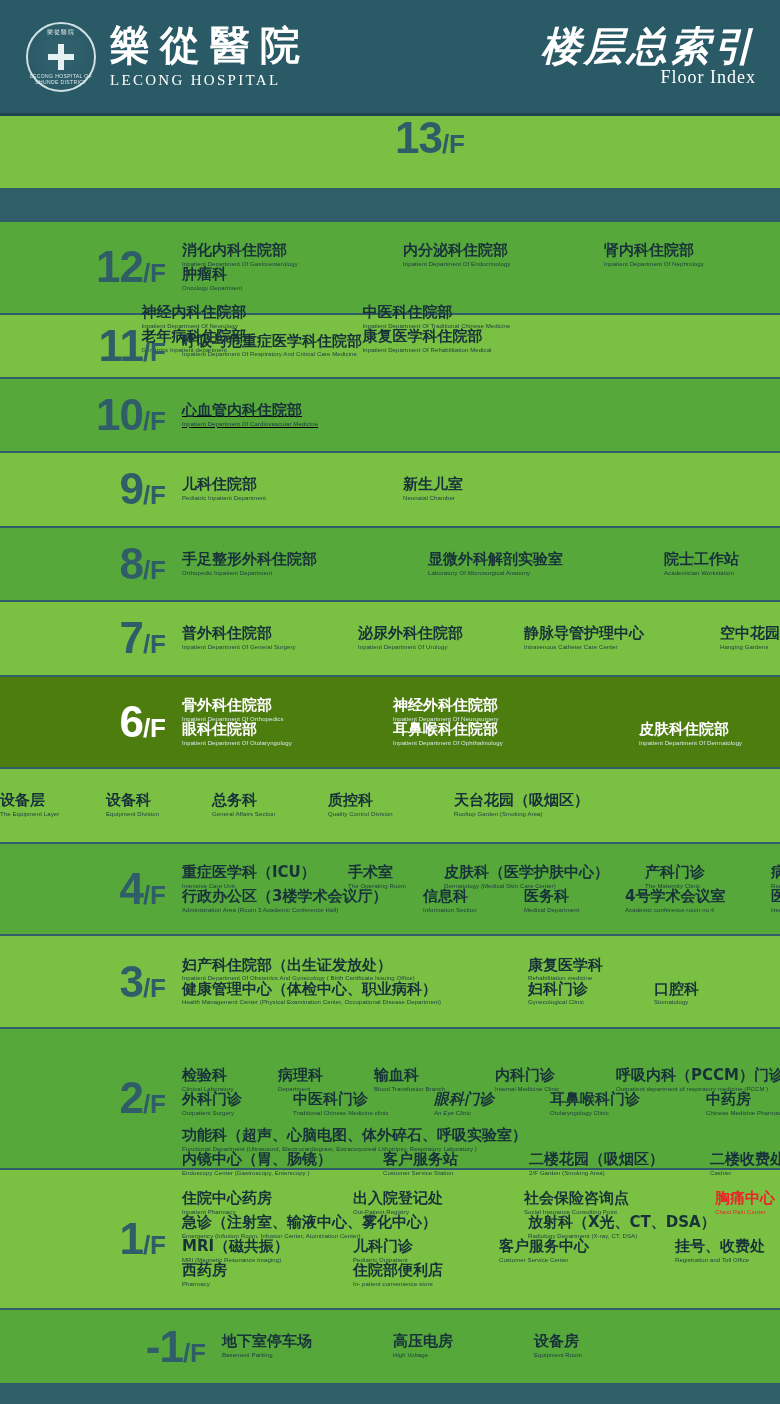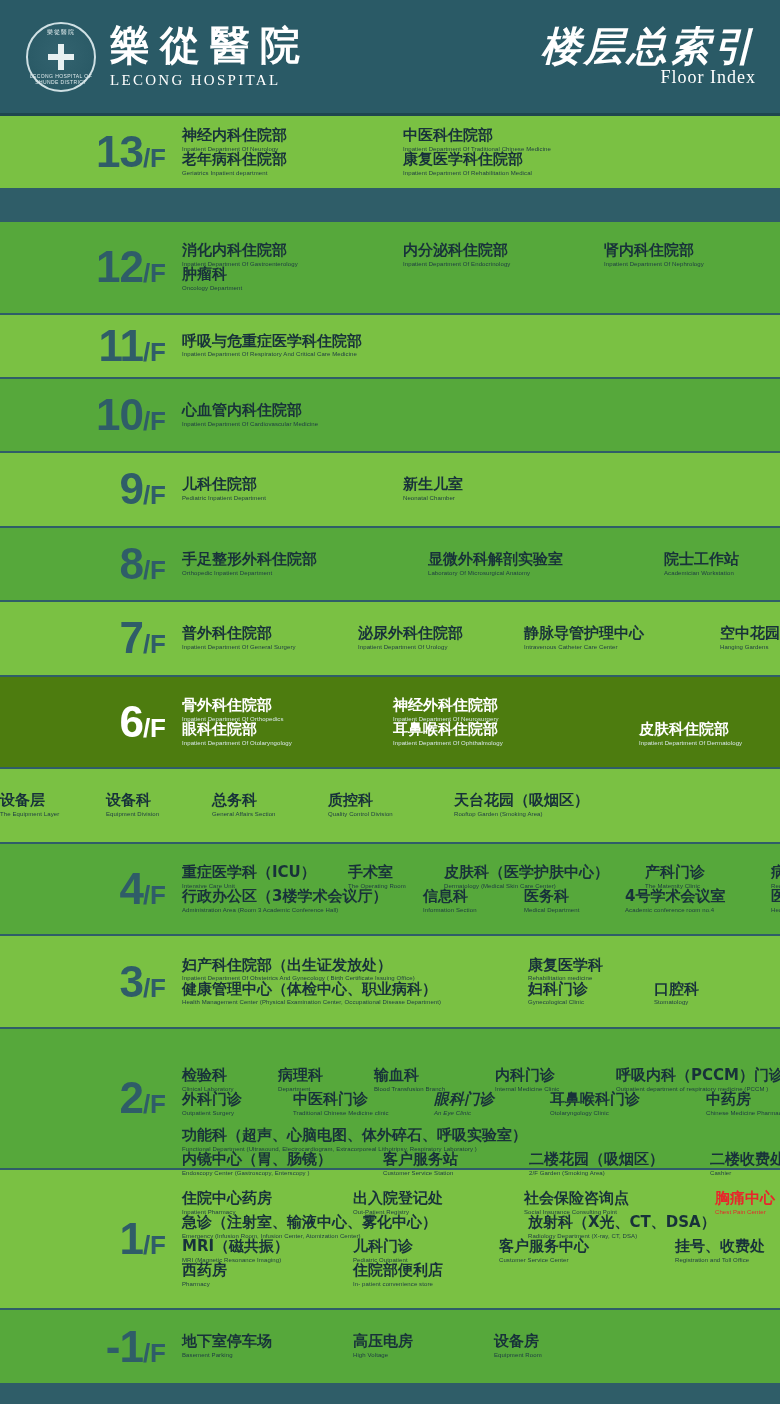--- a/index.html
+++ b/index.html
@@ -115,21 +115,21 @@
         <div class="brand-en">LECONG HOSPITAL</div>
       </div>
     </div>
     <div class="title-block">
       <div class="title-cn">楼层总索引</div>
       <div class="title-en">Floor Index</div>
     </div>
   </div>
 
   <div class="rows" id="rows">
-      <div class="row light" style="height: 74px;">
+      <div class="row light" style="height: 74px; flex-direction: column;">
         <div class="floor"><span class="num">13</span><span class="suffix">/F</span></div>
         <div class="depts">
           <div class="dline">
             <div class="dept" style="min-width: 205px;">
               <div class="cn">神经内科住院部</div>
               <div class="en">Inpatient Department Of Neurology</div>
             </div>
             <div class="dept" style="min-width: 250px;">
               <div class="cn">中医科住院部</div>
               <div class="en">Inpatient Department Of Traditional Chinese Medicine</div>
@@ -180,21 +180,21 @@
               <div class="cn">呼吸与危重症医学科住院部</div>
               <div class="en">Inpatient Department Of Respiratory And Critical Care Medicine</div>
             </div>
           </div>
         </div>
       </div>
       <div class="row dark" style="height: 74.5px;">
         <div class="floor"><span class="num">10</span><span class="suffix">/F</span></div>
         <div class="depts">
           <div class="dline">
-            <div class="dept" style="min-width: 300px;">
+            <div class="dept" style="min-width: 300px; text-decoration: underline;">
               <div class="cn">心血管内科住院部</div>
               <div class="en">Inpatient Department Of Cardiovascular Medicine</div>
             </div>
           </div>
         </div>
       </div>
       <div class="row light" style="height: 74.5px;">
         <div class="floor"><span class="num">9</span><span class="suffix">/F</span></div>
         <div class="depts">
           <div class="dline">
@@ -511,21 +511,21 @@
               <div class="cn">西药房</div>
               <div class="en">Pharmacy</div>
             </div>
             <div class="dept" style="min-width: 180px;">
               <div class="cn">住院部便利店</div>
               <div class="en">In- patient convenience store</div>
             </div>
           </div>
         </div>
       </div>
-      <div class="row dark last" style="height: 72.5px;">
+      <div class="row dark last" style="height: 72.5px; padding-left: 40px;">
         <div class="floor"><span class="num">-1</span><span class="suffix">/F</span></div>
         <div class="depts">
           <div class="dline">
             <div class="dept" style="min-width: 155px;">
               <div class="cn">地下室停车场</div>
               <div class="en">Basement Parking</div>
             </div>
             <div class="dept" style="min-width: 125px;">
               <div class="cn">高压电房</div>
               <div class="en">High Voltage</div>

